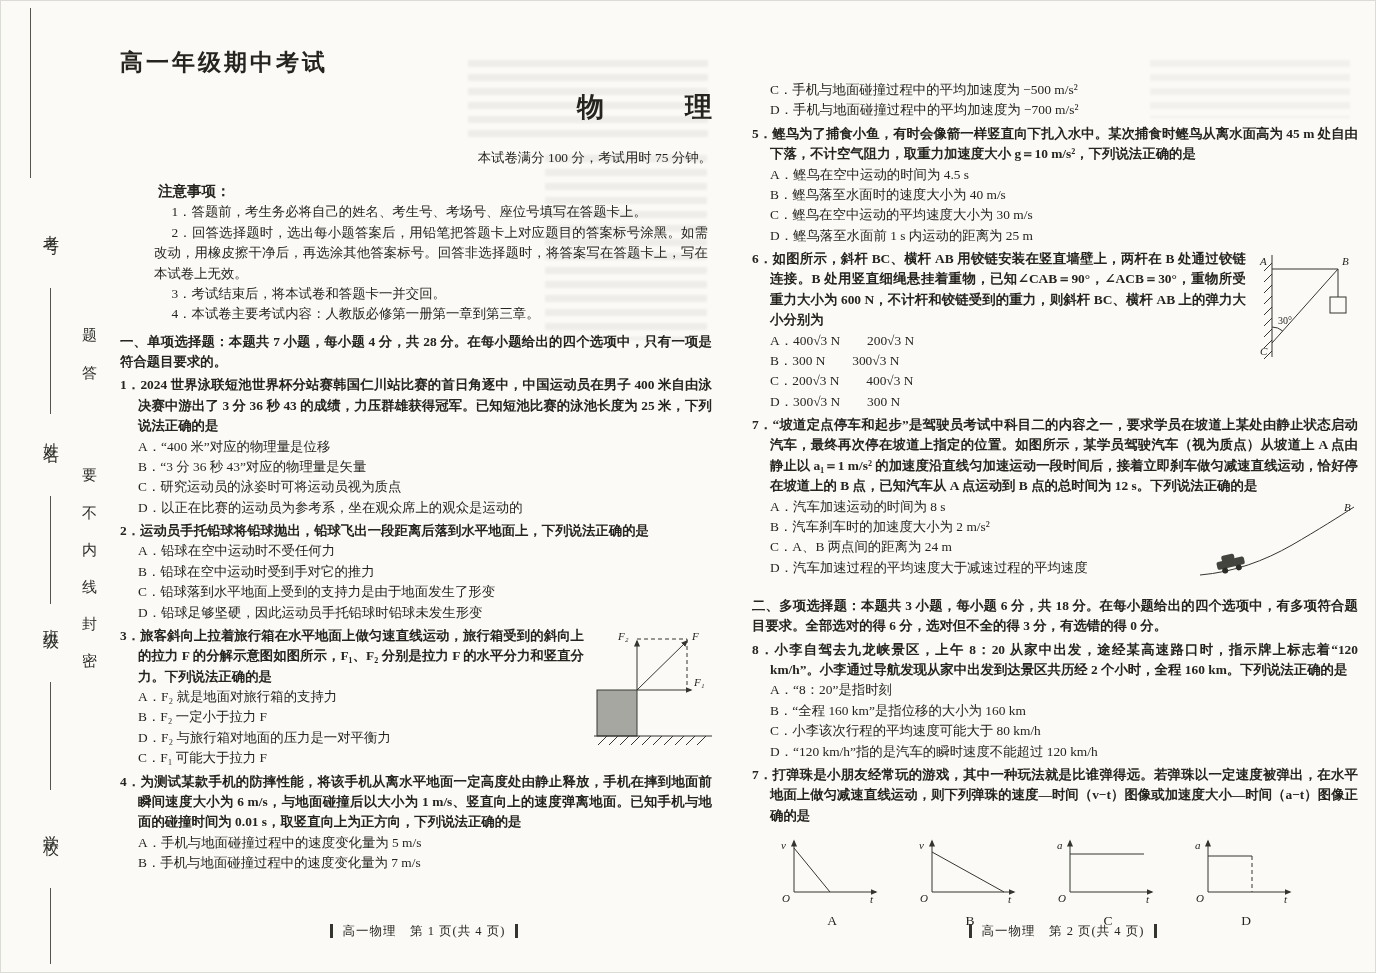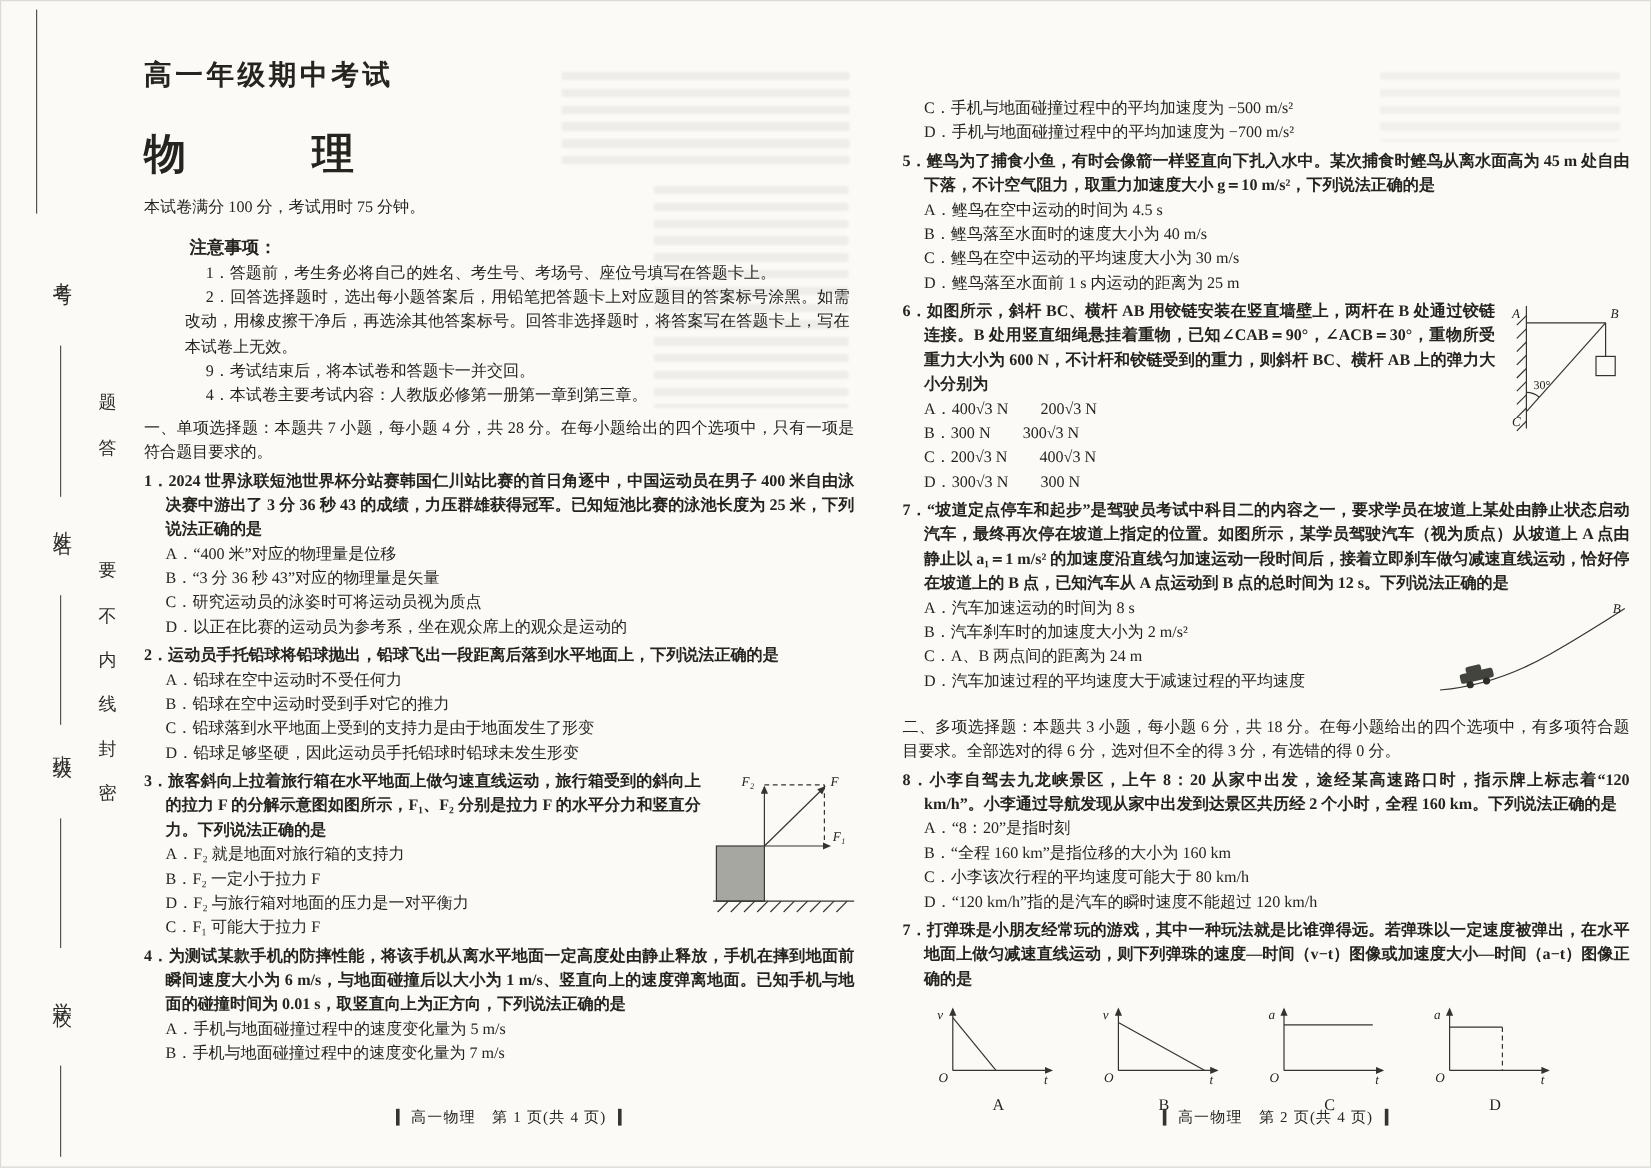--- a/index.html
+++ b/index.html
@@ -21,26 +21,26 @@
   
   .vline { position:absolute; width:1px; background:#55544e; }
   .seal-field { position:absolute; writing-mode:vertical-rl; text-orientation:upright;
     font-size:16px; letter-spacing:5px; color:#2e2e29; }
   .seal-char { position:absolute; left:82px; font-size:15px; color:#2e2e29; }
   
   .page { position:absolute; top:0; height:973px; font-size:13.4px; line-height:1.52; text-align:justify; }
   .page1 { left:120px; width:592px; }
   .page2 { left:752px; width:606px; }
   .title   { margin-top:46px; text-align:left; font-size:23px; font-weight:bold; letter-spacing:3px; }
-  .subject { margin-top:21px;  text-align:left; font-size:35px; font-weight:bold; }
-  .meta    { margin-top:8px; text-align:left; }
+  .subject { margin-top:6px;  text-align:right; font-size:27px; font-weight:bold; }
+  .meta    { margin-top:20px; text-align:right; }
   .notice-head { margin-top:12px; margin-left:38px; font-weight:bold; font-size:14.5px; }
   .notices { margin-left:34px; margin-right:4px; }
   .notices p { text-indent:1.3em; }
-  .sec-head { font-weight:normal; margin-top:7px; }
+  .sec-head { font-weight:bold; margin-top:7px; }
   .stem   { padding-left:18px; text-indent:-18px; margin-top:3px;font-weight:bold; }
   .option { padding-left:18px; }
   .fig-float { float:right; margin:2px 0 4px 10px; }
   .clear { clear:both; }
   .footer { position:absolute; left:16px; right:0; bottom:32px; text-align:center; font-size:12.5px; letter-spacing:1px; }
   .footer span { border-left:3px solid #35352f; border-right:3px solid #35352f; padding:0 10px; }
   .graph-row { display:flex; gap:30px; margin:8px 0 0 26px; }
   .graph-cell { text-align:center; }
   .graph-letter { font-size:13.5px; margin-top:1px; }
   svg text { font-family:"Liberation Serif","DejaVu Serif",serif; font-style:italic; font-size:11px; fill:#26241f; }
@@ -86,21 +86,21 @@
   </div>
 
   <div class="page page1">
     <div class="title">高一年级期中考试</div>
     <div class="subject">物　　　理</div>
     <p class="meta">本试卷满分 100 分，考试用时 75 分钟。</p>
     <p class="notice-head">注意事项：</p>
     <div class="notices">
       <p>1．答题前，考生务必将自己的姓名、考生号、考场号、座位号填写在答题卡上。</p>
       <p>2．回答选择题时，选出每小题答案后，用铅笔把答题卡上对应题目的答案标号涂黑。如需改动，用橡皮擦干净后，再选涂其他答案标号。回答非选择题时，将答案写在答题卡上，写在本试卷上无效。</p>
-      <p>9．考试结束后，将本试卷和答题卡一并交回。</p>
+      <p>3．考试结束后，将本试卷和答题卡一并交回。</p>
       <p>4．本试卷主要考试内容：人教版必修第一册第一章到第三章。</p>
     </div>
     <p class="sec-head">一、单项选择题：本题共 7 小题，每小题 4 分，共 28 分。在每小题给出的四个选项中，只有一项是符合题目要求的。</p>
 
     <div class="question">
       <p class="stem">1．2024 世界泳联短池世界杯分站赛韩国仁川站比赛的首日角逐中，中国运动员在男子 400 米自由泳决赛中游出了 3 分 36 秒 43 的成绩，力压群雄获得冠军。已知短池比赛的泳池长度为 25 米，下列说法正确的是</p>
       <p class="option">A．“400 米”对应的物理量是位移</p>
       <p class="option">B．“3 分 36 秒 43”对应的物理量是矢量</p>
       <p class="option">C．研究运动员的泳姿时可将运动员视为质点</p>
       <p class="option">D．以正在比赛的运动员为参考系，坐在观众席上的观众是运动的</p>

